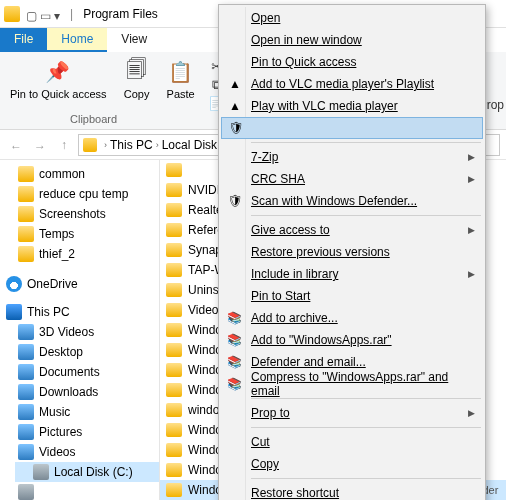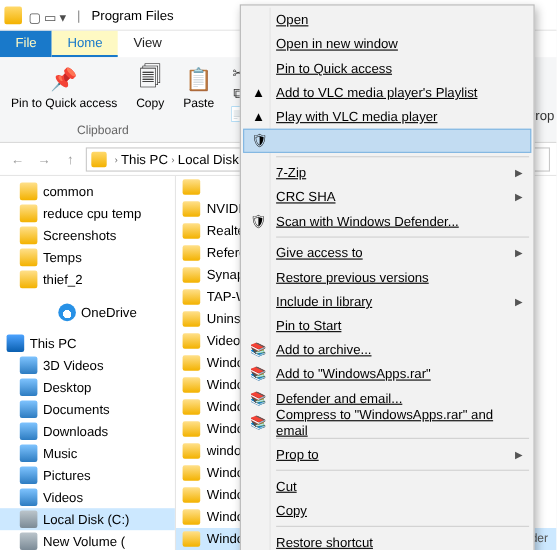--- a/index.html
+++ b/index.html
@@ -33,21 +33,21 @@
 .navrow { height: 30px; display: flex; align-items: center; padding: 0 6px; gap: 4px; border-bottom: 1px solid #e5e5e5; }
 .navarrow { width: 20px; text-align: center; color: #999; }
 .breadcrumb { flex: 1; height: 22px; border: 1px solid #c9c9c9; display: flex; align-items: center; padding: 0 4px; gap: 2px; font-size: 12px; background: #fff; }
 .breadcrumb .sep { color: #666; font-size: 9px; margin: 0 1px; }
 .bc-ico { width: 14px; height: 14px; background: linear-gradient(#ffd96b,#f3b200); border-radius: 2px; margin-right: 4px; }
 
 
 .main { display: flex; height: calc(500px - 28px - 24px - 78px - 30px); }
 .tree { width: 160px; border-right: 1px solid #e5e5e5; padding: 4px 0; overflow: hidden; }
 .tree .node { display: flex; align-items: center; gap: 5px; padding: 2px 4px 2px 18px; white-space: nowrap; font-size: 12px; }
-.tree .node.sel { background: #cce8ff; }
+.tree .node.sel { background: #cce8ff; margin-left: 15px; }
 .tree .node .ico { width: 16px; height: 16px; flex-shrink: 0; }
 .folderico { background: linear-gradient(#ffe08a,#f3b200); border-radius: 2px; }
 .diskico { background: linear-gradient(#bcc6cc,#7b8a96); border-radius: 2px; }
 .pcico { background: linear-gradient(#4da3ff,#0a5fb0); border-radius: 2px; }
 .cloudico { background: radial-gradient(circle at 50% 60%, #fff 30%, #2791e6 31%); border-radius: 50%; }
 
 .filelist { flex: 1; overflow: hidden; }
 .row { display: flex; align-items: center; gap: 6px; padding: 2px 6px; height: 20px; font-size: 12px; white-space: nowrap; }
 .row .ico { width: 16px; height: 14px; flex-shrink: 0; }
 .row.sel { background: #cce8ff; }
@@ -150,21 +150,21 @@
       </div>
       <div class="node">
         <span class="ico folderico"></span>
         <span>Temps</span>
       </div>
       <div class="node">
         <span class="ico folderico"></span>
         <span>thief_2</span>
       </div>
       <div style="height: 10px;"></div>
-      <div class="node" style="padding-left: 22px; justify-content: center;">
+      <div class="node" style="padding-left: 6px;">
         <span class="ico cloudico"></span>
         <span>OneDrive</span>
       </div>
       <div style="height: 8px;"></div>
       <div class="node" style="padding-left: 6px;">
         <span class="ico pcico"></span>
         <span>This PC</span>
       </div>
       <div class="node">
         <span class="ico" style="background:linear-gradient(#7fc4ff,#2d7cc1);border-radius:2px"></span>
@@ -193,21 +193,20 @@
       <div class="node">
         <span class="ico" style="background:linear-gradient(#7fc4ff,#2d7cc1);border-radius:2px"></span>
         <span>Videos</span>
       </div>
       <div class="node sel">
         <span class="ico diskico"></span>
         <span>Local Disk (C:)</span>
       </div>
       <div class="node">
         <span class="ico diskico"></span>
-        <span>New Volume (</span>
       </div>
     </div>
   <div class="filelist" id="filelist">
       <div class="row">
         <span class="ico folderico"></span>
         <span class="name"> </span>
       </div>
       <div class="row">
         <span class="ico folderico"></span>
         <span class="name">NVIDIA Corp</span>

